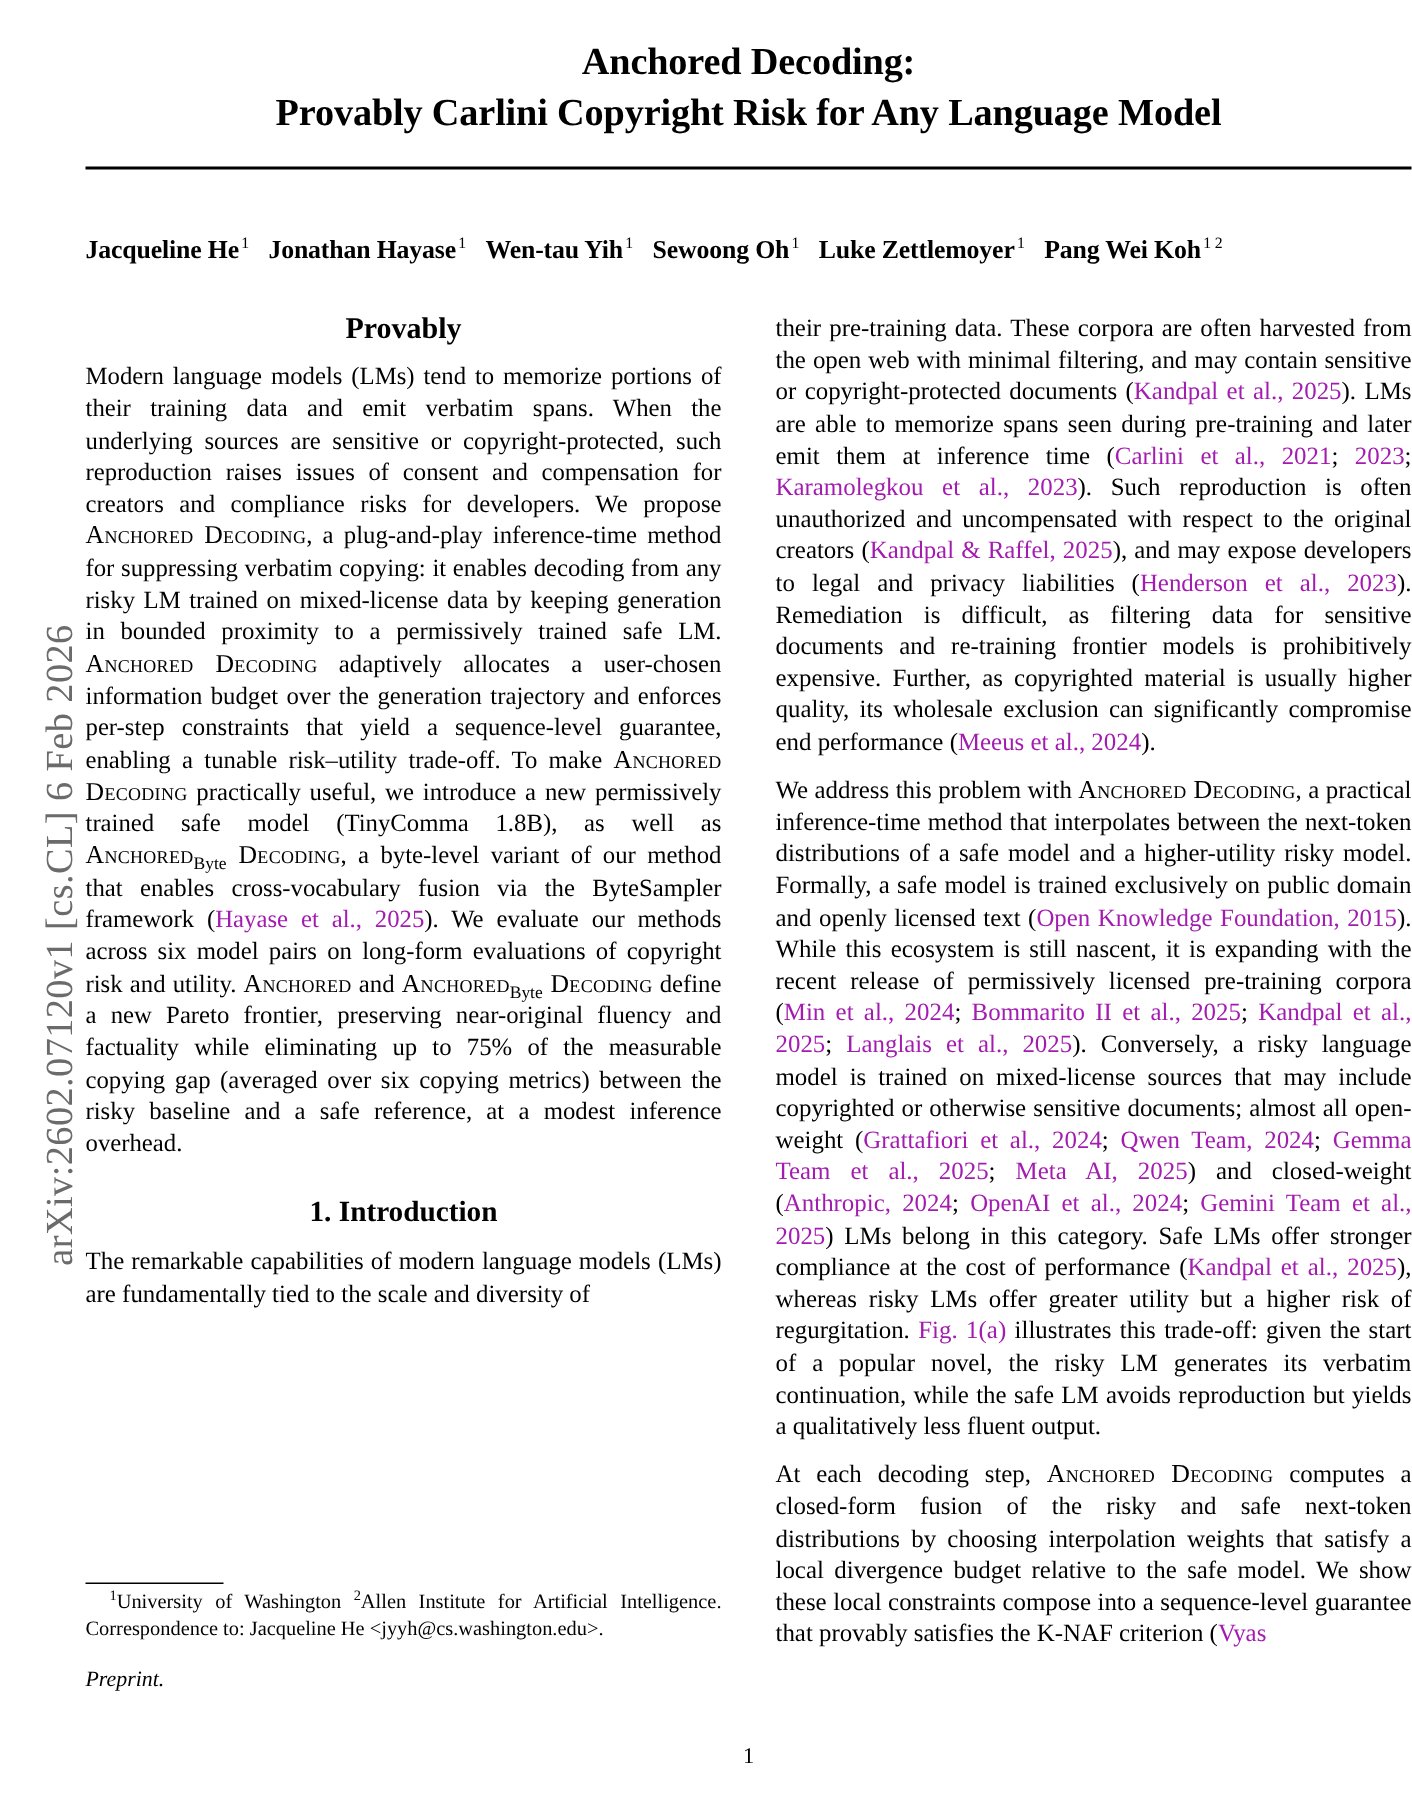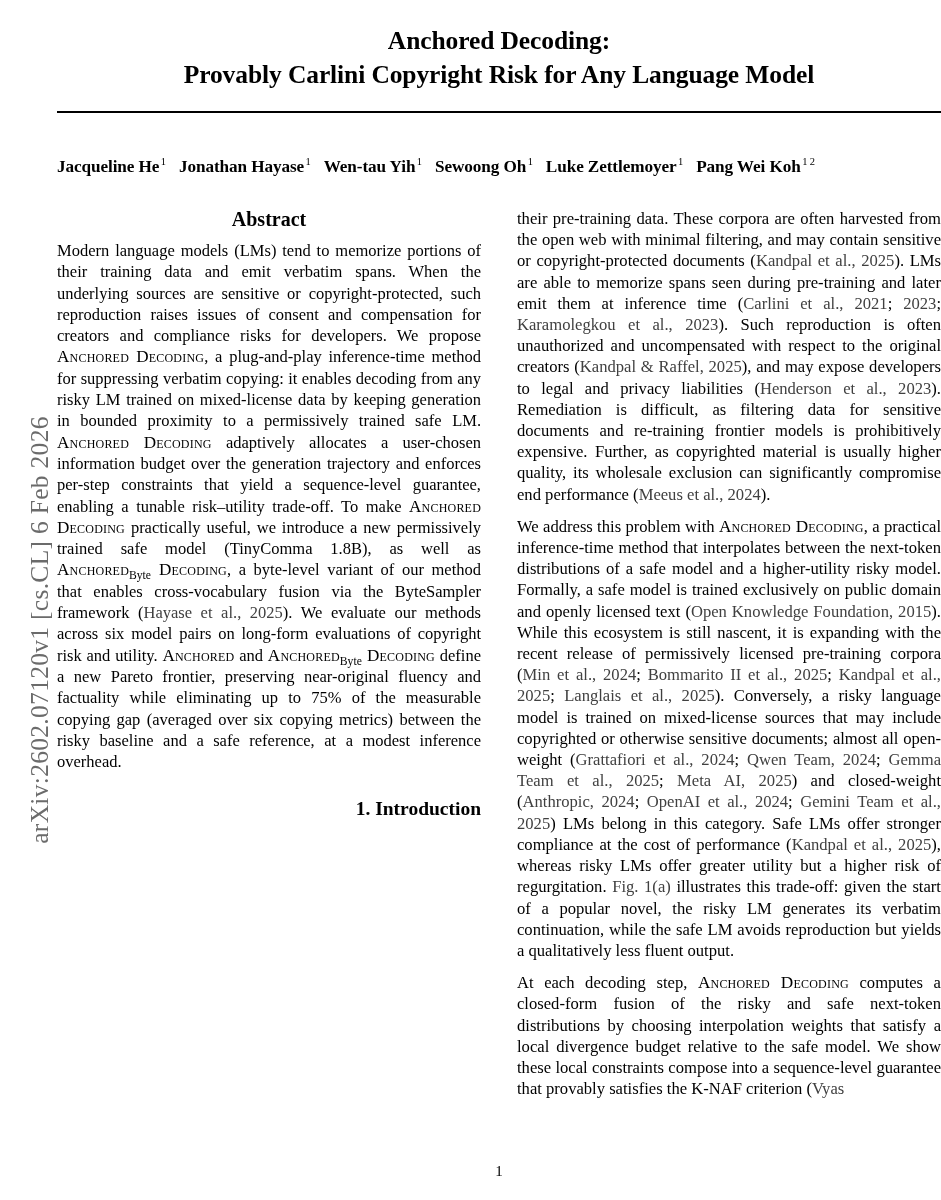--- a/index.html
+++ b/index.html
@@ -117,29 +117,29 @@
     text-justify: inter-word;
     hyphens: manual;
   }
   p.body.abs { font-size: 16.5px; line-height: 21.3px; }
   p.tight { margin-bottom: 6px; }
 
   h2.section {
     font-size: 19.5px;
     font-weight: bold;
     margin: 26px 0 10px 0;
-    text-align: right;
+    text-align: center;
   }
 
   .sc {
     font-variant: small-caps;
     font-size: 1.04em;
     letter-spacing: 0.2px;
   }
-  .cite { color: #404040; }
+  .cite { color: #a21caf; }
   .it { }
   sub.byte {
     font-size: 0.68em;
     vertical-align: sub;
     line-height: 0;
     font-variant: normal;
     letter-spacing: 0;
   }
 
   
@@ -199,36 +199,42 @@
   </div>
 
   <div id="authors">
     <span class="author"><span>Jacqueline He</span><sup class="aff">1</sup></span><span class="sep"></span><span class="author"><span>Jonathan Hayase</span><sup class="aff">1</sup></span><span class="sep"></span><span class="author"><span>Wen-tau Yih</span><sup class="aff">1</sup></span><span class="sep"></span><span class="author"><span>Sewoong Oh</span><sup class="aff">1</sup></span><span class="sep"></span><span class="author"><span>Luke Zettlemoyer</span><sup class="aff">1</sup></span><span class="sep"></span><span class="author"><span>Pang Wei Koh</span><sup class="aff">1 2</sup></span>
   </div>
 
   <div id="columns">
 
     <div class="col left">
 
-      <div class="abstract-head">Abstract</div>
+      <div class="abstract-head">Provably</div>
 
       <p class="body abs"><span>Modern language models (LMs) tend to memorize portions of their training data and emit verbatim spans. When the underlying sources are sensitive or copyright-protected, such reproduction raises issues of consent and compensation for creators and compliance risks for developers. We propose </span><span class="sc">Anchored Decoding</span><span>, a plug-and-play inference-time method for suppressing verbatim copying: it enables decoding from any </span><span class="it">risky</span><span> LM trained on mixed-license data by keeping generation in bounded proximity to a permissively trained </span><span class="it">safe</span><span> LM. </span><span class="sc">Anchored Decoding</span><span> adaptively allocates a user-chosen information budget over the generation trajectory and enforces per-step constraints that yield a sequence-level guarantee, enabling a tunable risk–utility trade-off. To make </span><span class="sc">Anchored Decoding</span><span> practically useful, we introduce a new permissively trained safe model (TinyComma 1.8B), as well as </span><span class="sc"><span>Anchored</span><sub class="byte">Byte</sub><span> Decoding</span></span><span>, a byte-level variant of our method that enables cross-vocabulary fusion via the ByteSampler framework (</span><span class="cite">Hayase et al., 2025</span><span>). We evaluate our methods across six model pairs on long-form evaluations of copyright risk and utility. </span><span class="sc">Anchored</span><span> and </span><span class="sc"><span>Anchored</span><sub class="byte">Byte</sub><span> Decoding</span></span><span> define a new Pareto frontier, preserving near-original fluency and factuality while eliminating up to 75% of the measurable copying gap (averaged over six copying metrics) between the risky baseline and a safe reference, at a modest inference overhead.</span></p>
 
       <h2 class="section">1. Introduction</h2>
 
+      <p class="body"><span>The remarkable capabilities of modern language models (LMs) are fundamentally tied to the scale and diversity of</span></p>
 
     </div>
 
     <div class="col right">
 
       <p class="body"><span>their pre-training data. These corpora are often harvested from the open web with minimal filtering, and may contain sensitive or copyright-protected documents (</span><span class="cite">Kandpal et al., 2025</span><span>). LMs are able to memorize spans seen during pre-training and later emit them at inference time (</span><span class="cite">Carlini et al., 2021</span><span>; </span><span class="cite">2023</span><span>; </span><span class="cite">Karamolegkou et al., 2023</span><span>). Such reproduction is often unauthorized and uncompensated with respect to the original creators (</span><span class="cite">Kandpal &amp; Raffel, 2025</span><span>), and may expose developers to legal and privacy liabilities (</span><span class="cite">Henderson et al., 2023</span><span>). Remediation is difficult, as filtering data for sensitive documents and re-training frontier models is prohibitively expensive. Further, as copyrighted material is usually higher quality, its wholesale exclusion can significantly compromise end performance (</span><span class="cite">Meeus et al., 2024</span><span>).</span></p>
 
       <p class="body"><span>We address this problem with </span><span class="sc">Anchored Decoding</span><span>, a practical inference-time method that interpolates between the next-token distributions of a </span><span class="it">safe</span><span> model and a higher-utility </span><span class="it">risky</span><span> model. Formally, a safe model is trained exclusively on public domain and openly licensed text (</span><span class="cite">Open Knowledge Foundation, 2015</span><span>). While this ecosystem is still nascent, it is expanding with the recent release of permissively licensed pre-training corpora (</span><span class="cite">Min et al., 2024</span><span>; </span><span class="cite">Bommarito II et al., 2025</span><span>; </span><span class="cite">Kandpal et al., 2025</span><span>; </span><span class="cite">Langlais et al., 2025</span><span>). Conversely, a risky language model is trained on mixed-license sources that may include copyrighted or otherwise sensitive documents; almost all open-weight (</span><span class="cite">Grattafiori et al., 2024</span><span>; </span><span class="cite">Qwen Team, 2024</span><span>; </span><span class="cite">Gemma Team et al., 2025</span><span>; </span><span class="cite">Meta AI, 2025</span><span>) and closed-weight (</span><span class="cite">Anthropic, 2024</span><span>; </span><span class="cite">OpenAI et al., 2024</span><span>; </span><span class="cite">Gemini Team et al., 2025</span><span>) LMs belong in this category. Safe LMs offer stronger compliance at the cost of performance (</span><span class="cite">Kandpal et al., 2025</span><span>), whereas risky LMs offer greater utility but a higher risk of regurgitation. </span><span class="cite">Fig. 1(a)</span><span> illustrates this trade-off: given the start of a popular novel, the risky LM generates its verbatim continuation, while the safe LM avoids reproduction but yields a qualitatively less fluent output.</span></p>
 
       <p class="body tight"><span>At each decoding step, </span><span class="sc">Anchored Decoding</span><span> computes a closed-form fusion of the risky and safe next-token distributions by choosing interpolation weights that satisfy a local divergence budget relative to the safe model. We show these local constraints compose into a sequence-level guarantee that provably satisfies the </span><span class="it">K</span><span>-NAF criterion (</span><span class="cite">Vyas</span></p>
 
     </div>
   </div>
 
+  <div id="footnote">
+    <hr>
+    <p class="fn"><span class="ind"></span><sup class="fnmark">1</sup><span>University</span><span> of Washington </span><sup class="fnmark">2</sup><span>Allen Institute for Artificial Intelligence. Correspondence to: Jacqueline He &lt;jyyh@cs.washington.edu&gt;.</span></p>
+    <p class="preprint">Preprint.</p>
+  </div>
 
   <div id="page-number">1</div>
 
 </div>
 
 </body></html>

